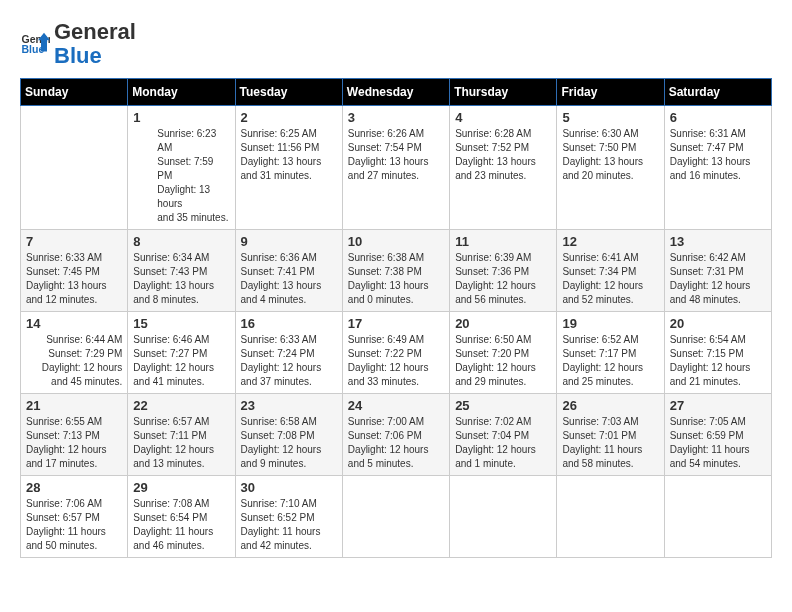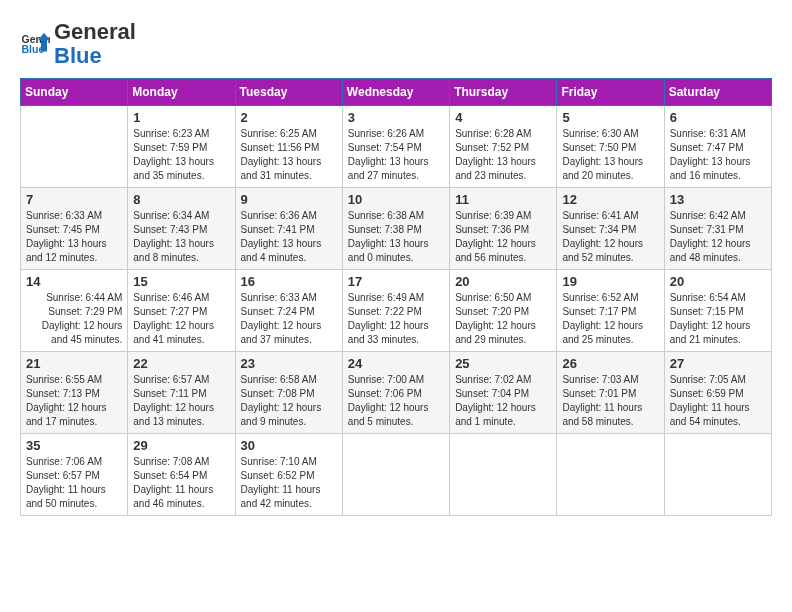--- a/index.html
+++ b/index.html
@@ -45,21 +45,21 @@
     .location {
       font-size: 14px;
       color: #555;
     }
     table {
       width: 100%;
       border-collapse: collapse;
       font-size: 11px;
     }
     thead th {
-      background-color: #a21caf;
+      background-color: #000000;
       color: #fff;
       padding: 6px 4px;
       text-align: left;
       font-size: 12px;
       font-weight: bold;
       border: 1px solid #2e6db4;
     }
     tbody td {
       border: 1px solid #ccc;
       vertical-align: top;
@@ -124,21 +124,21 @@
         <th>Thursday</th>
         <th>Friday</th>
         <th>Saturday</th>
       </tr>
   </thead>
   <tbody id="calendar-body">
   <tr>
         <td class="empty-cell"></td>
         <td>
           <span class="day-number">1</span>
-          <div class="day-info" style="white-space: pre-line;">Sunrise: 6:23 AM
+          <div class="day-info" style="white-space: pre-line; margin-left: 24px;">Sunrise: 6:23 AM
 Sunset: 7:59 PM
 Daylight: 13 hours
 and 35 minutes.</div>
         </td>
         <td>
           <span class="day-number">2</span>
           <div class="day-info" style="white-space: pre-line;">Sunrise: 6:25 AM
 Sunset: 11:56 PM
 Daylight: 13 hours
 and 31 minutes.</div>
@@ -320,21 +320,21 @@
         <td>
           <span class="day-number">27</span>
           <div class="day-info" style="white-space: pre-line;">Sunrise: 7:05 AM
 Sunset: 6:59 PM
 Daylight: 11 hours
 and 54 minutes.</div>
         </td>
       </tr>
       <tr>
         <td>
-          <span class="day-number">35</span>
+          <span class="day-number">28</span>
           <div class="day-info" style="white-space: pre-line;">Sunrise: 7:06 AM
 Sunset: 6:57 PM
 Daylight: 11 hours
 and 50 minutes.</div>
         </td>
         <td>
           <span class="day-number">29</span>
           <div class="day-info" style="white-space: pre-line;">Sunrise: 7:08 AM
 Sunset: 6:54 PM
 Daylight: 11 hours

